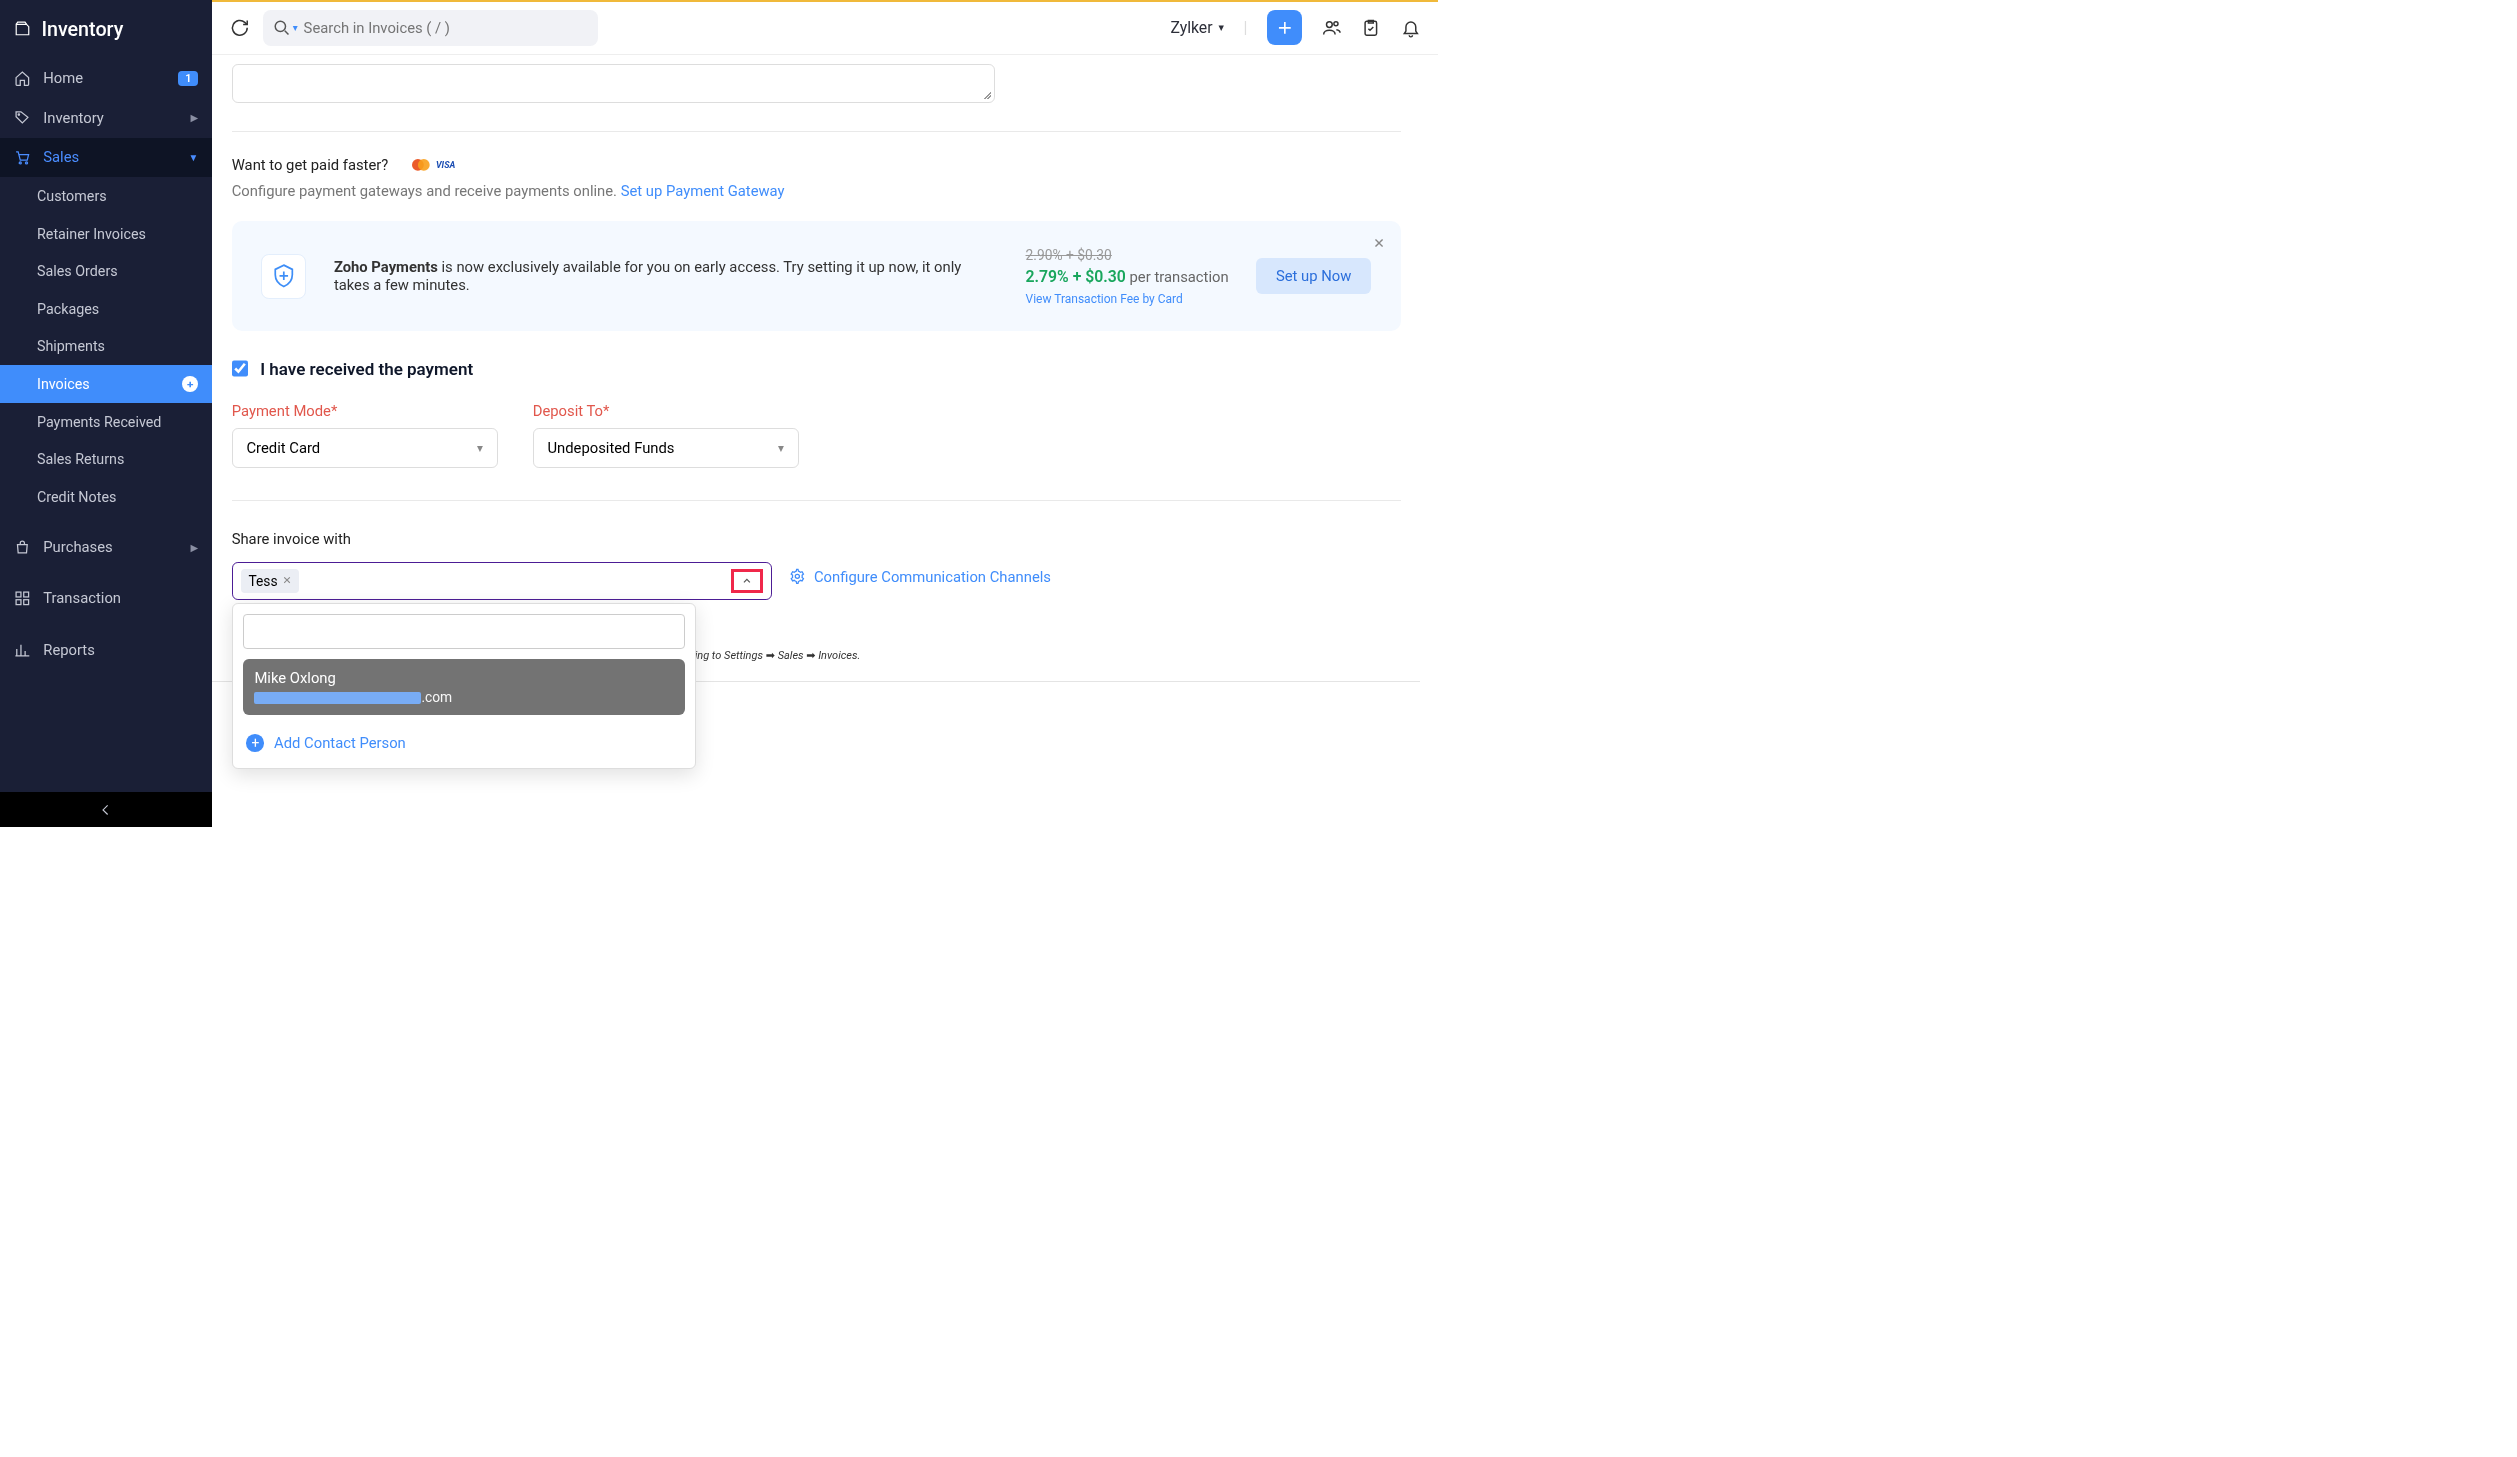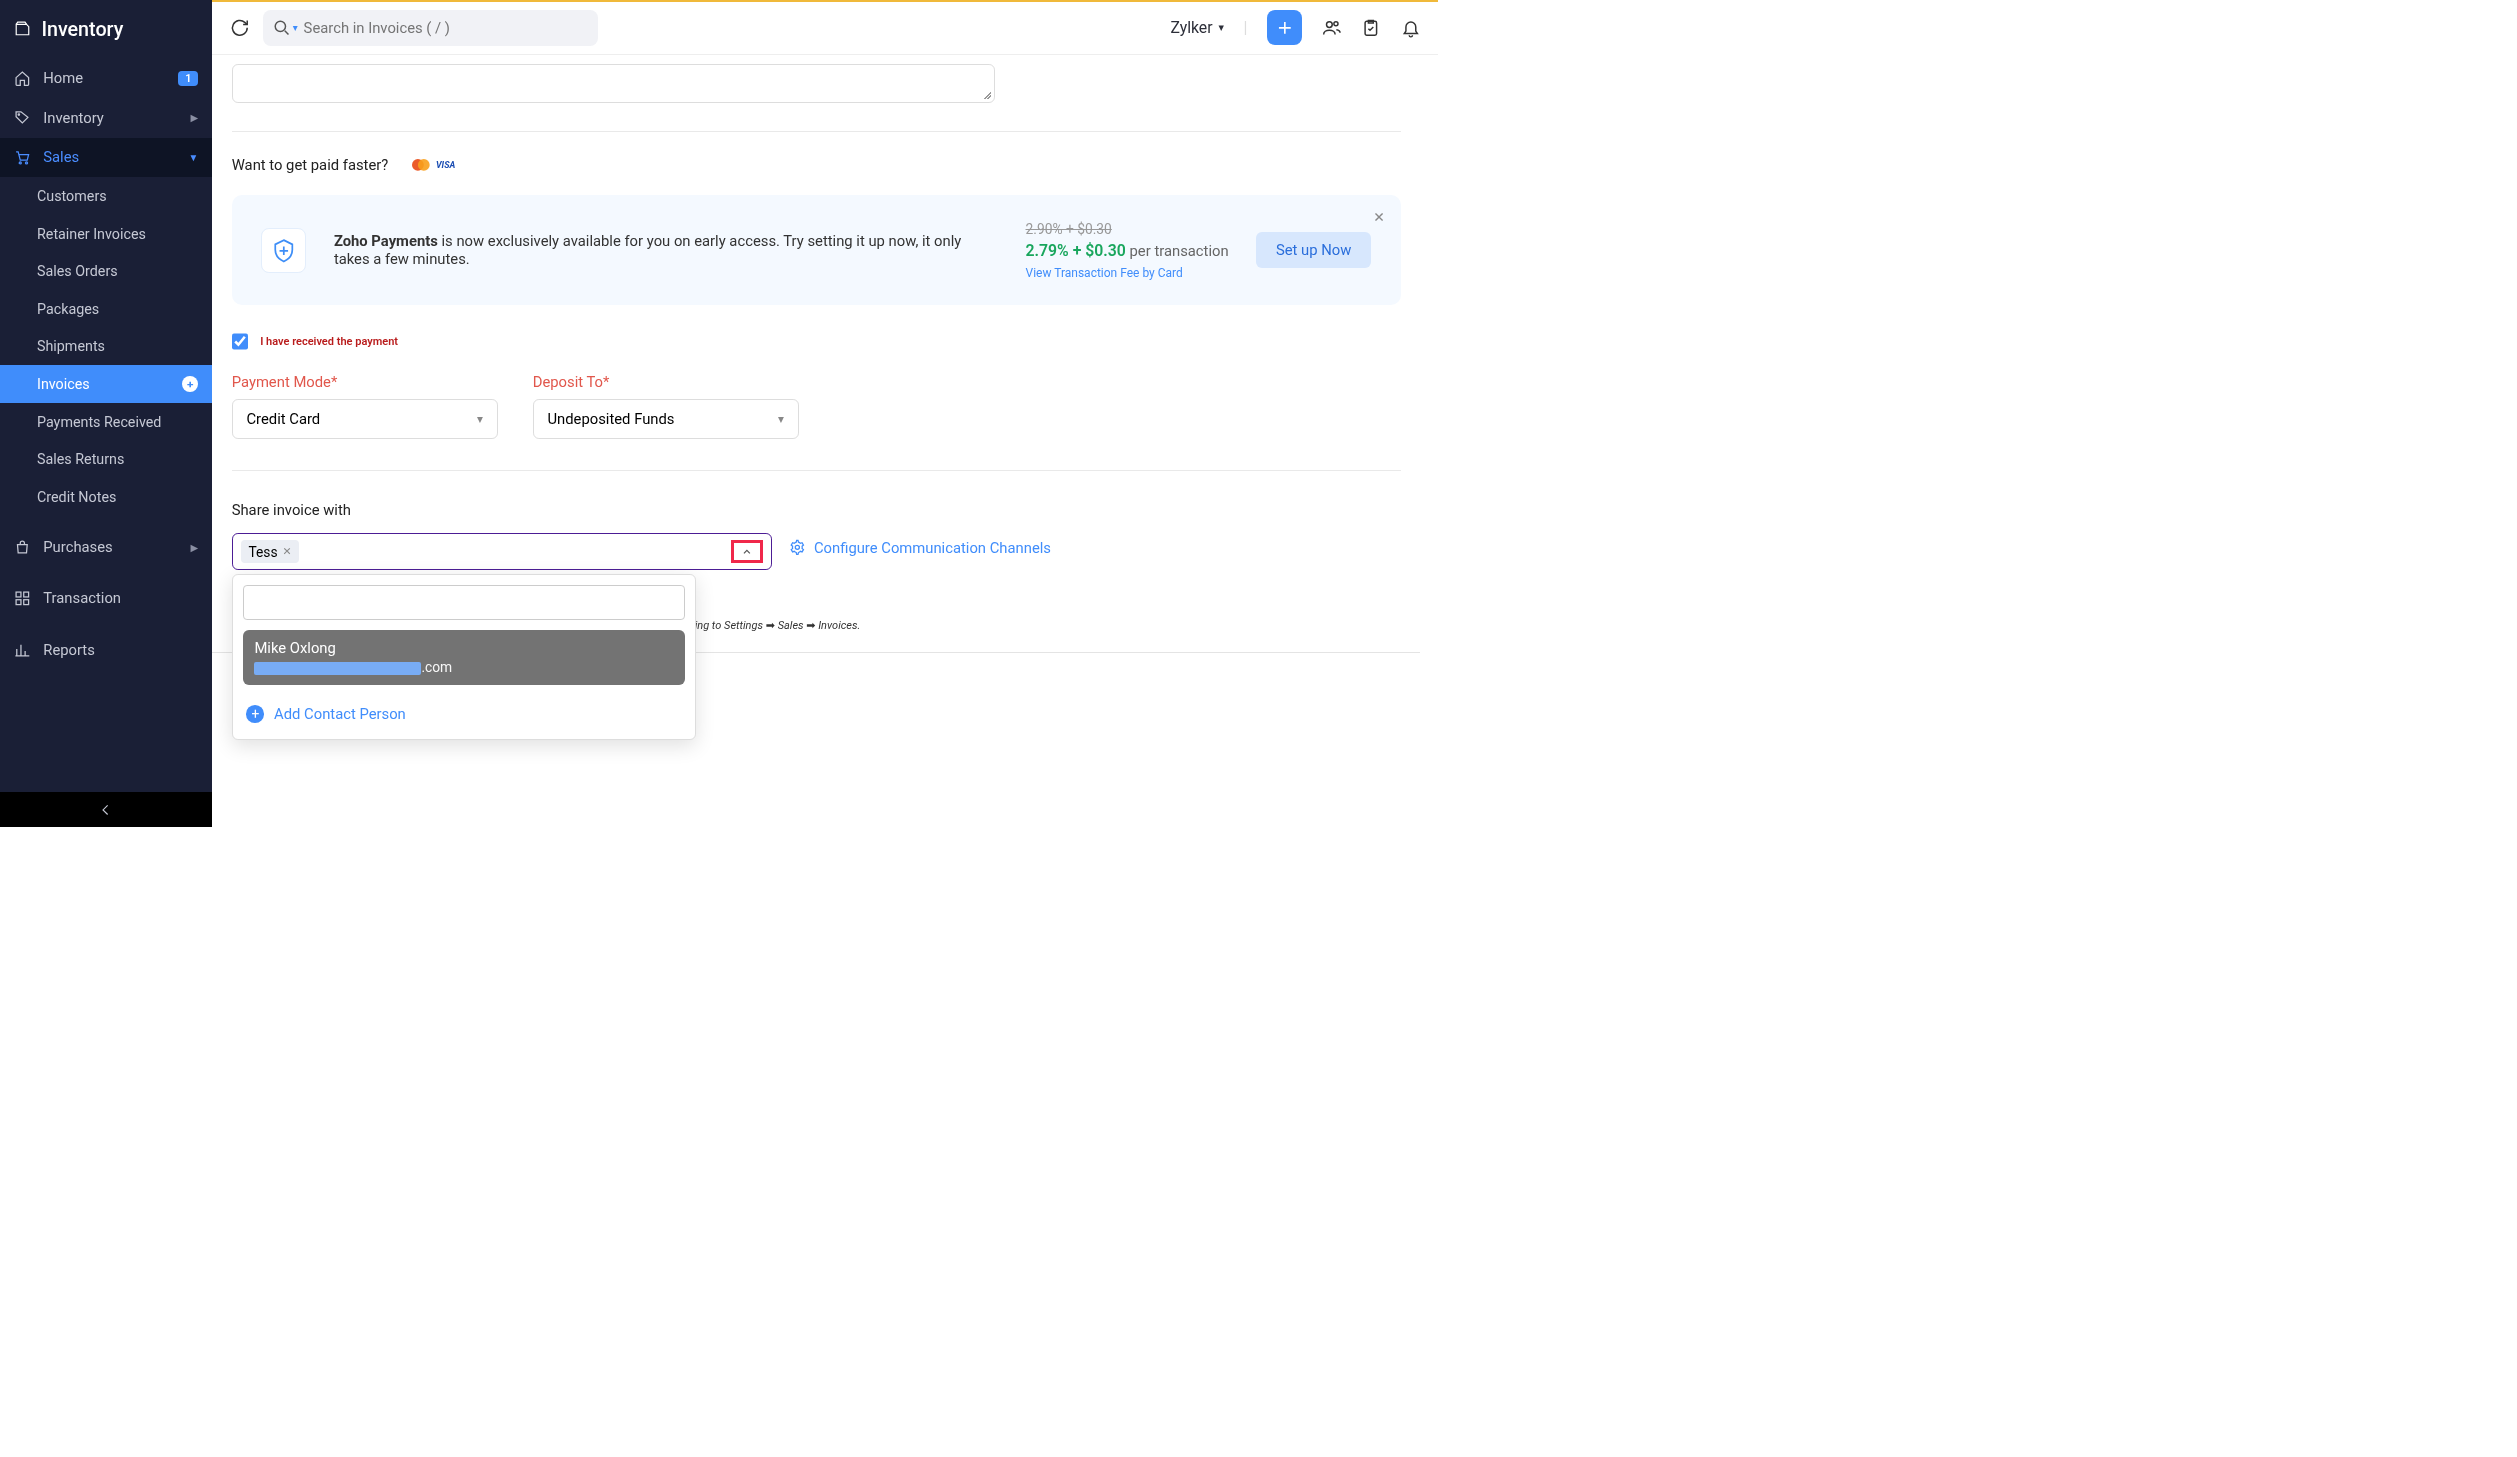--- a/index.html
+++ b/index.html
@@ -56,21 +56,21 @@
 .promo-price .old { color: #999; text-decoration: line-through; font-size: 13.8px; }
 .promo-price .new { color: #19a65d; font-weight: 600; font-size: 15.8px; margin-top: 3.9px; }
 .promo-price .per { color: #666; font-weight: 400; font-size: 14.8px; }
 .promo-price .feelink { color: #408dfb; font-size: 12px; margin-top: 5.9px; cursor: pointer; }
 .promo-btn { background: #d7e7fd; color: #2a6edb; padding: 8.9px 19.7px; border-radius: 5.9px; font-size: 14.8px; cursor: pointer; border: none; }
 .promo-close { position: absolute; right: 15.8px; top: 13.8px; color: #888; cursor: pointer; font-size: 13.8px; }
 
 
 .check-row { display: flex; align-items: center; gap: 11.8px; margin-top: 27.6px; }
 .check-row input[type=checkbox] { width: 16.7px; height: 16.7px; accent-color: #408dfb; }
-.check-row label { font-weight: 600; font-size: 11px; color: #b91c1c; }
+.check-row label { font-weight: 600; font-size: 17px; color: #0f172a; }
 
 
 .form-row { display: flex; gap: 35px; margin-top: 23.6px; }
 .form-group .flabel { color: #e1574c; font-size: 14.8px; margin-bottom: 7.9px; }
 .select-box { border: 1px solid #ddd; border-radius: 5.9px; padding: 9.9px 13.8px; width: 266px; display: flex; align-items: center; justify-content: space-between; font-size: 14.8px; cursor: pointer; background: #fff; }
 
 
 .share-section { border-top: 1px solid #e9e9e9; margin-top: 31.5px; padding-top: 29.6px; }
 .share-title { font-size: 14.8px; color: #222; margin-bottom: 13.8px; }
 .share-row { display: flex; align-items: flex-start; gap: 17.7px; }
@@ -278,20 +278,23 @@
           <span>Want to get paid faster?</span>
           <span class="card-visa">
             <svg width="21.7" height="13.8" viewBox="0 0 22 14">
                 <circle cx="8" cy="7" r="6" fill="#eb5b2a"></circle>
                 <circle cx="14" cy="7" r="6" fill="#f8a01c" fill-opacity="0.9"></circle>
               </svg>
             <svg width="27.6" height="9.9" viewBox="0 0 28 10" style="font-size:15px">
                 <text x="0" y="8" font-size="9" font-weight="bold" font-style="italic" fill="#1a4db3">VISA</text>
               </svg>
           </span>
+        </div>
+        <div class="subtext">
+          <span>Configure payment gateways and receive payments online. </span><span class="link">Set up Payment Gateway</span>
         </div>
 
         <div class="promo">
           <div class="promo-icon">
             <svg width="25.6" height="25.6" viewBox="0 0 24 24" fill="none" stroke="#3e8ef7" stroke-width="1.6">
                 <path d="M12 2l8 4v5c0 5-3.5 9-8 11-4.5-2-8-6-8-11V6z"></path>
                 <path d="M8 12h8M12 8v8"></path>
               </svg>
           </div>
           <div class="promo-text">

